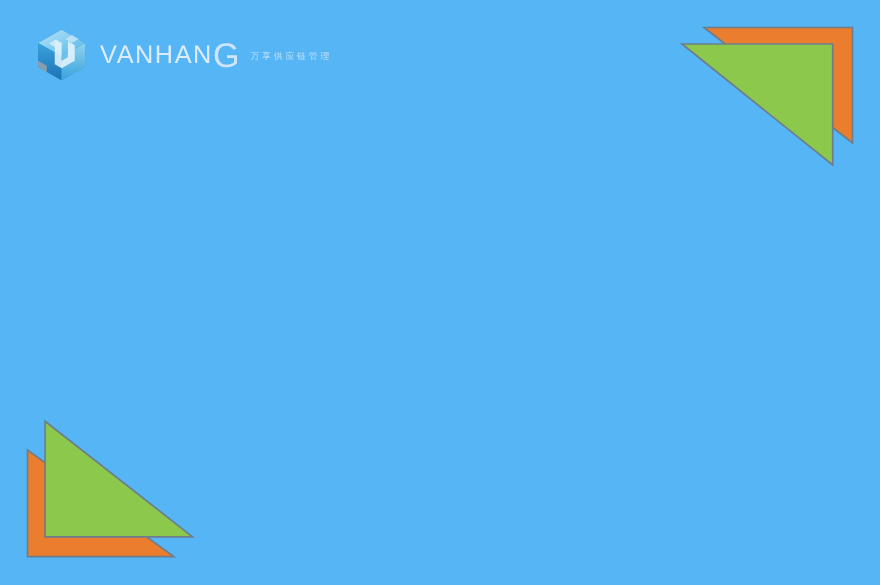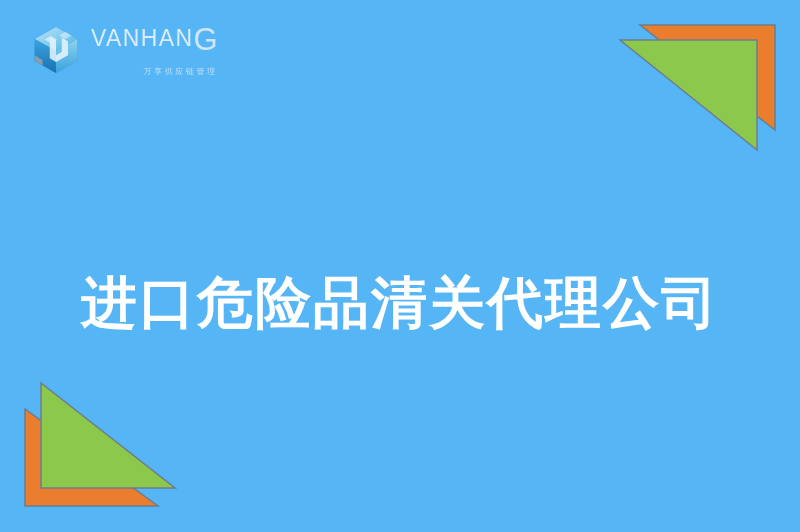--- a/index.html
+++ b/index.html
@@ -35,24 +35,23 @@
     gap: 9px;
   }
   #logo-mark {
     width: 52px;
     height: 52px;
     flex: 0 0 auto;
     display: block;
   }
   #logo-word {
     display: flex;
-    flex-direction: column;
+    flex-direction: row;
     justify-content: center;
     line-height: 1;
-    align-items: flex-end;
   }
   #logo-latin {
     font-size: 23px;
     letter-spacing: 1.4px;
     color: #dcecfb;
     font-weight: 400;
     white-space: nowrap;
     font-family: "Liberation Sans", "DejaVu Sans", sans-serif;
   }
   #logo-latin .gletter {
@@ -133,15 +132,14 @@
 
       <polygon points="9,60 24,69 24,80 9,71" fill="#9aa2a8" opacity="0.85"></polygon>
     </svg>
 
     <div id="logo-word">
       <div id="logo-latin"><span>VANHAN</span><span class="gletter">G</span></div>
       <div id="logo-cn">万享供应链管理</div>
     </div>
   </div>
 
-  <h1 id="headline">进口危险品清关代理公司</h1>
 
 </div>
 
 </body></html>

